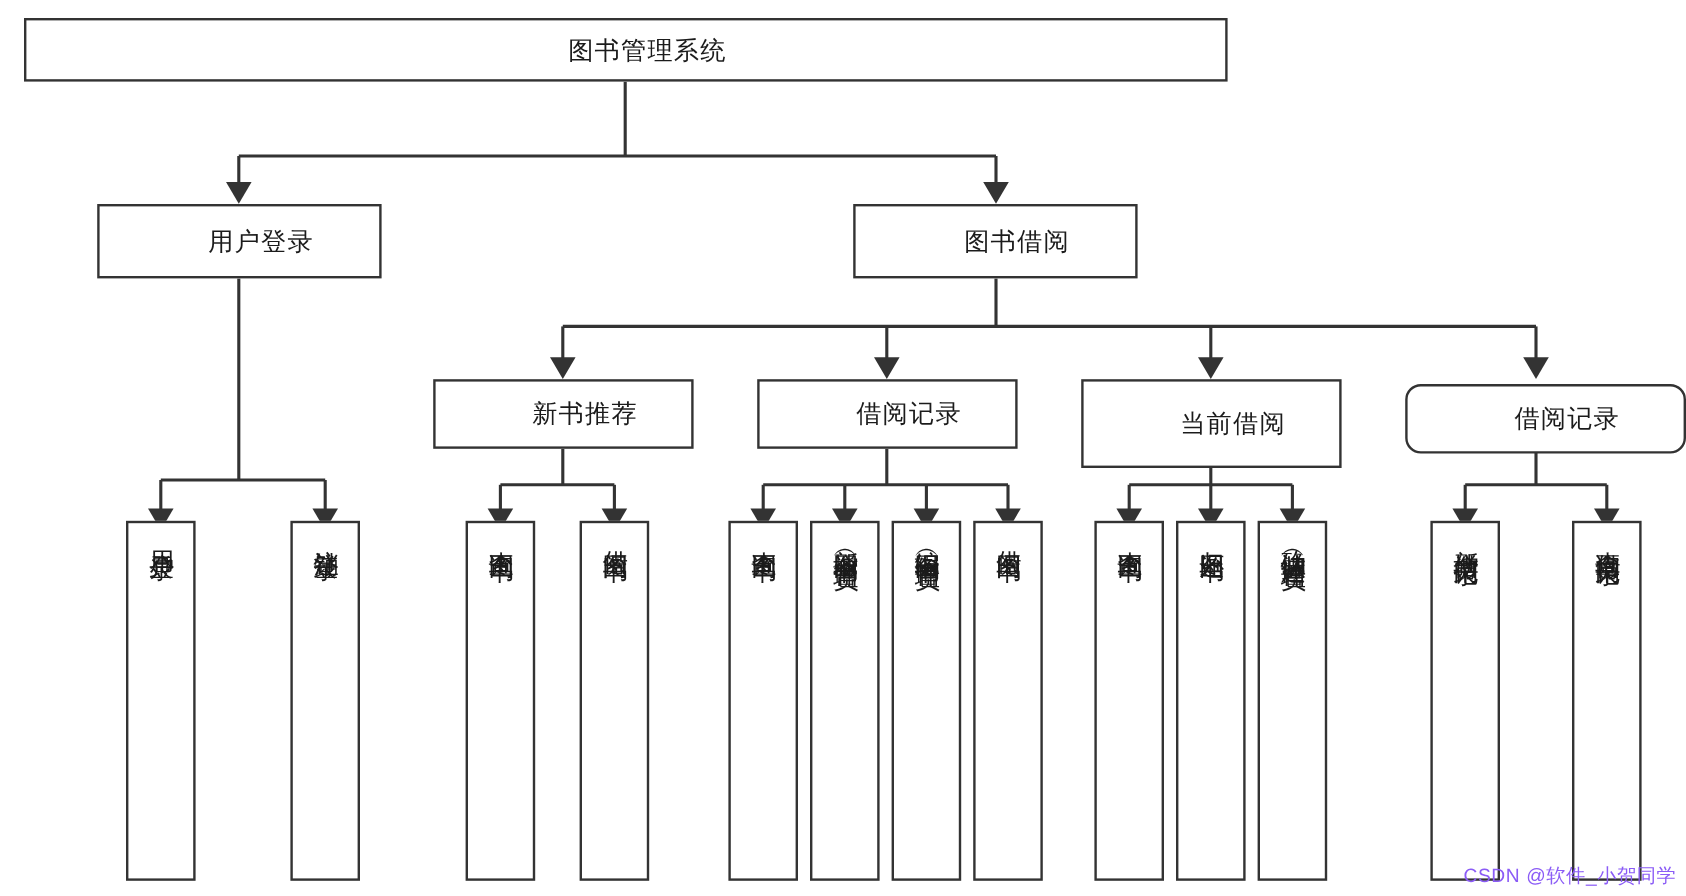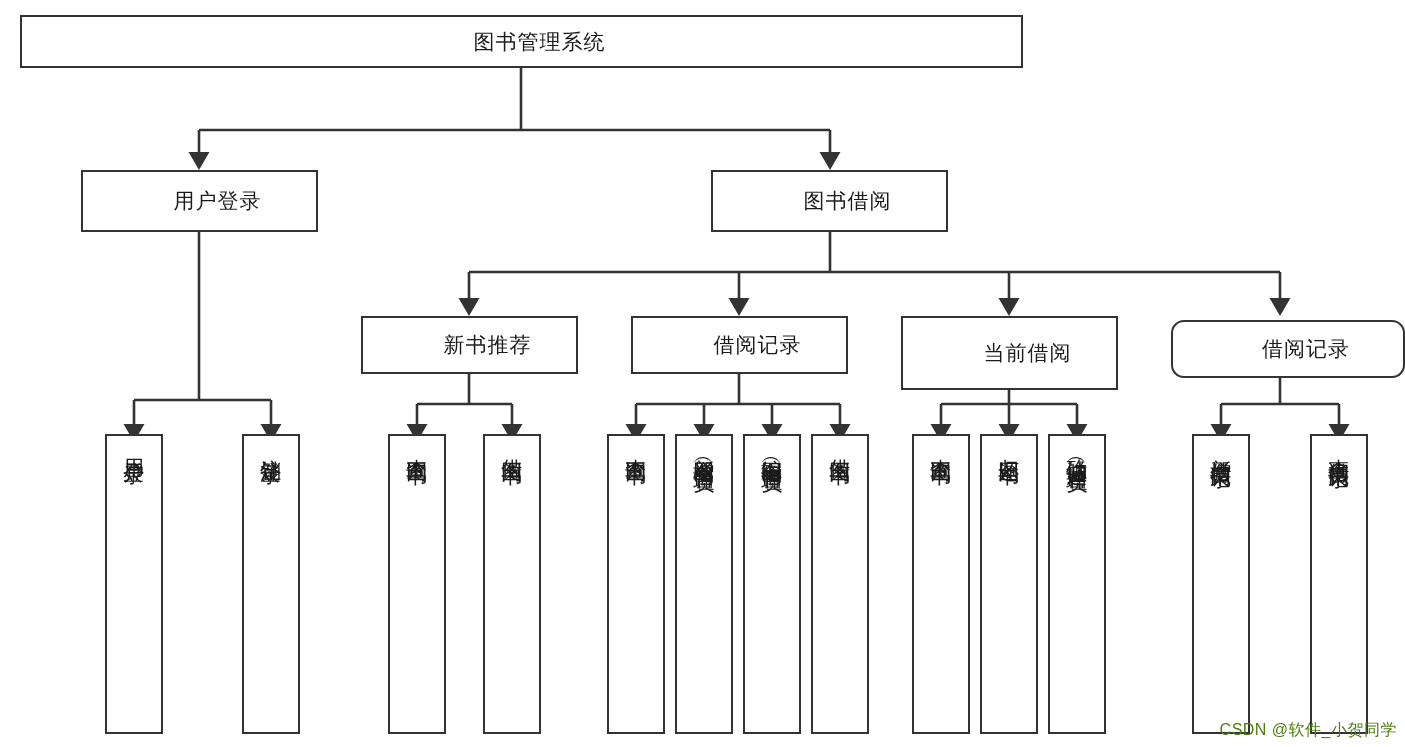--- a/index.html
+++ b/index.html
@@ -54,21 +54,21 @@
     text-align: center;
   }
   .hlabel {
     white-space: pre;
   }
   #watermark {
     position: absolute;
     right: 8px;
     bottom: 6px;
     font-size: 16px;
-    color: #4d7c0f;
+    color: #8b5cf6;
     letter-spacing: 0.5px;
     white-space: pre;
   }
 </style>
 </head>
 <body>
 
 <div id="canvas">
 
   <svg id="edges" viewBox="0 0 1405 747" xmlns="http://www.w3.org/2000/svg">

